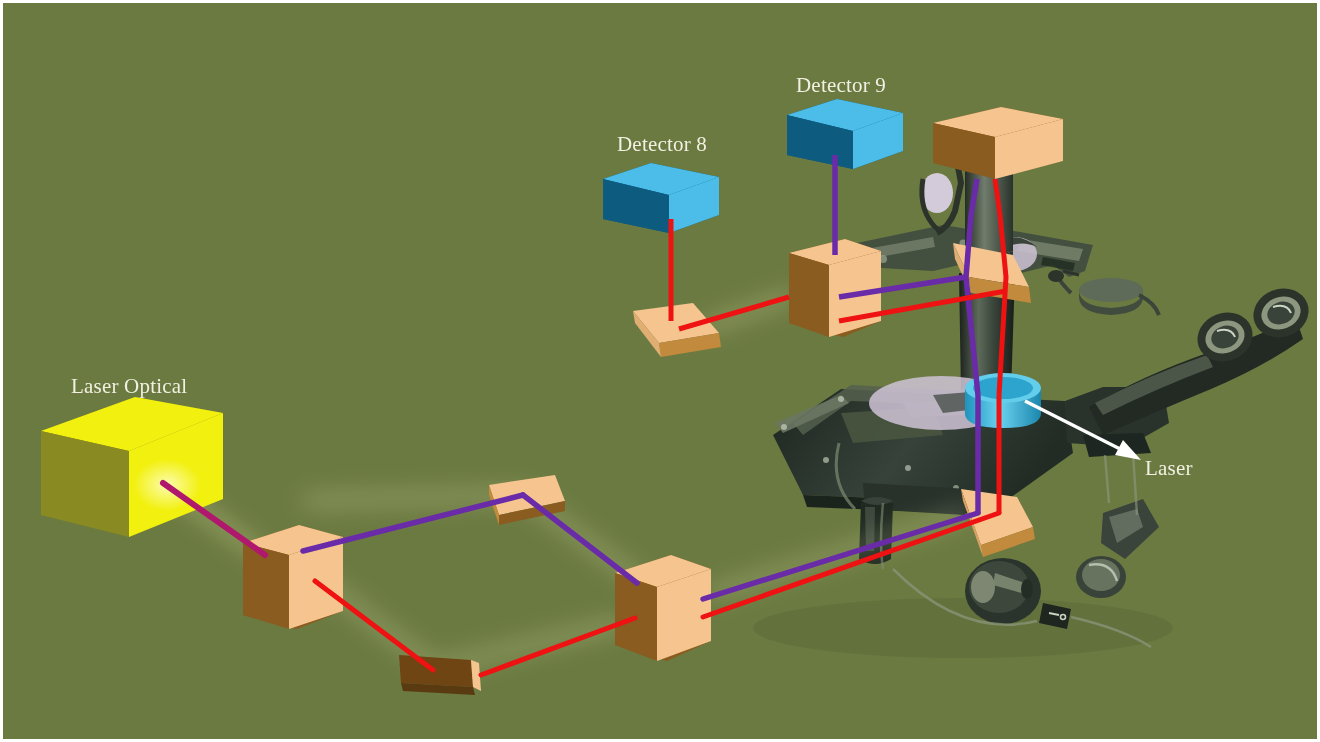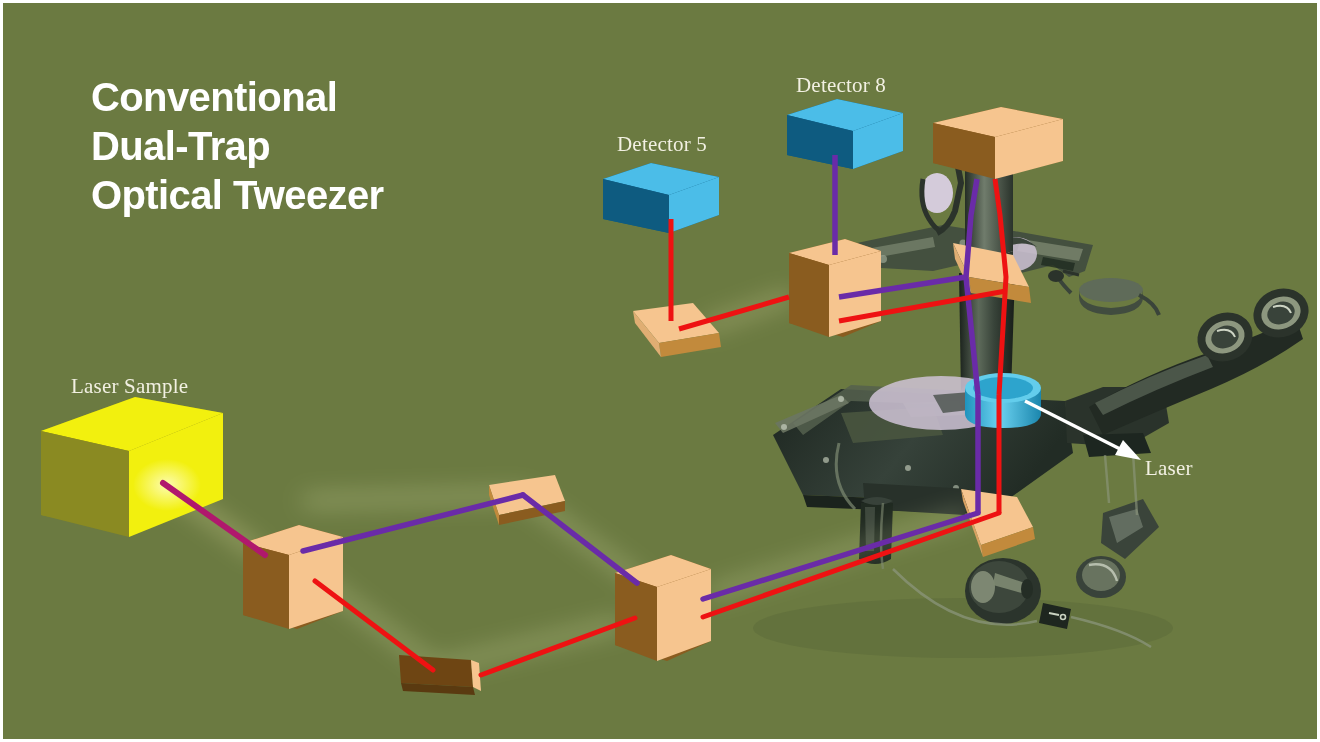--- a/index.html
+++ b/index.html
@@ -299,22 +299,19 @@
 
     <path d="M786 294 L676 326" stroke="#ee1212" stroke-width="5" fill="none"></path>
     <path d="M668 318 L668 216" stroke="#ee1212" stroke-width="5" fill="none"></path>
 
     <g>
       <line x1="1022" y1="398" x2="1125" y2="450" stroke="#ffffff" stroke-width="3.4"></line>
       <path d="M1138 457 L1112 452 L1120 437 Z" fill="#ffffff"></path>
     </g>
   </svg>
 
-  <div id="title">Conventional
-Dual-Trap
-Optical Tweezer</div>
-
-  <div class="lbl" id="lbl-laser">Laser Sample</div>
-  <div class="lbl" id="lbl-det1">Detector 5</div>
-  <div class="lbl" id="lbl-det2">Detector 8</div>
+
+  <div class="lbl" id="lbl-laser">Laser Optical</div>
+  <div class="lbl" id="lbl-det1">Detector 8</div>
+  <div class="lbl" id="lbl-det2">Detector 9</div>
   <div class="lbl" id="lbl-sample">Laser</div>
 
 </div>
 
 </body></html>

